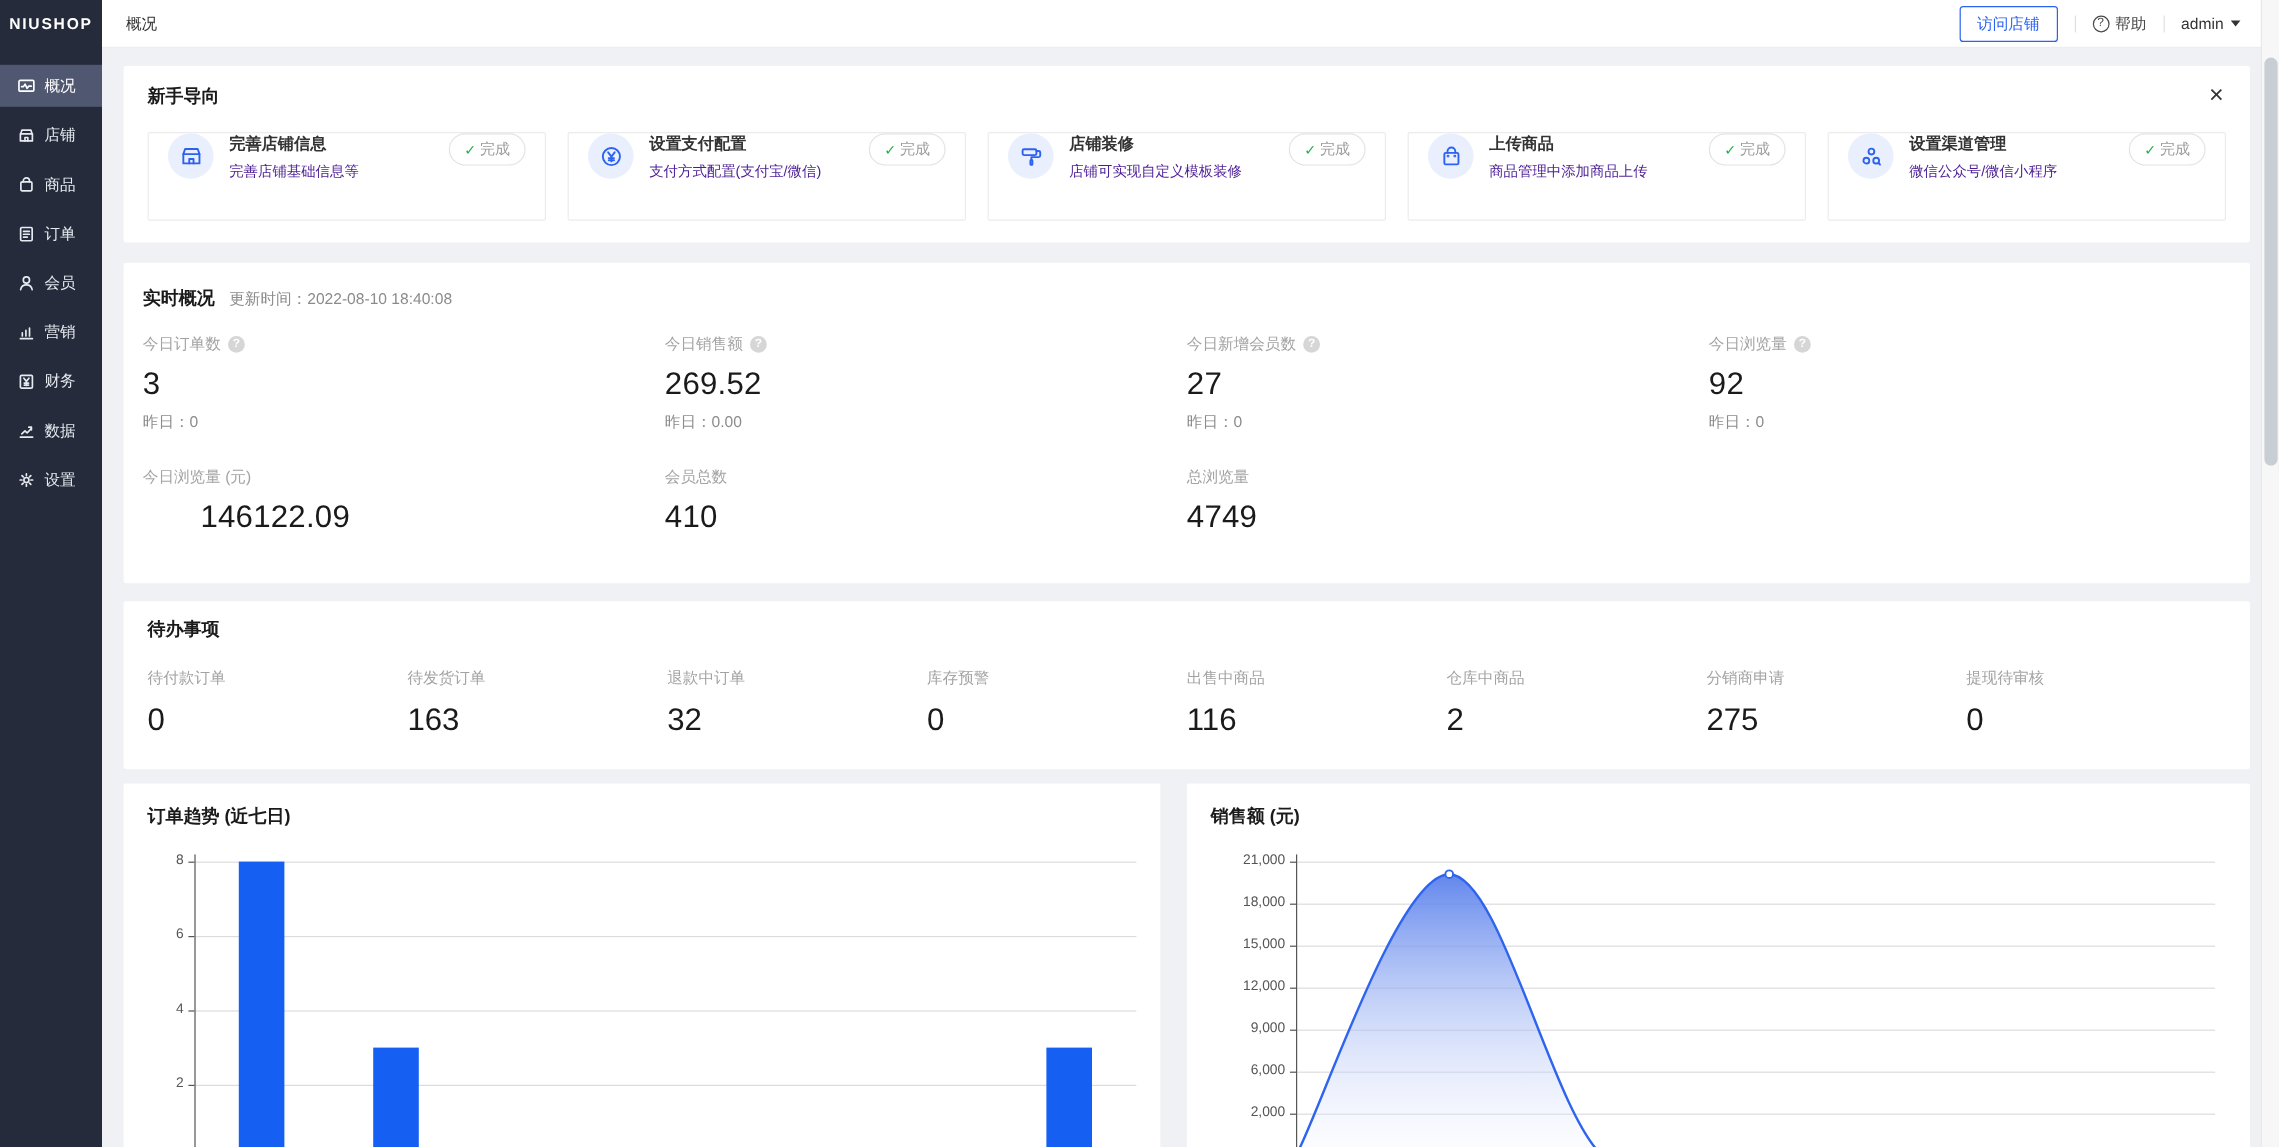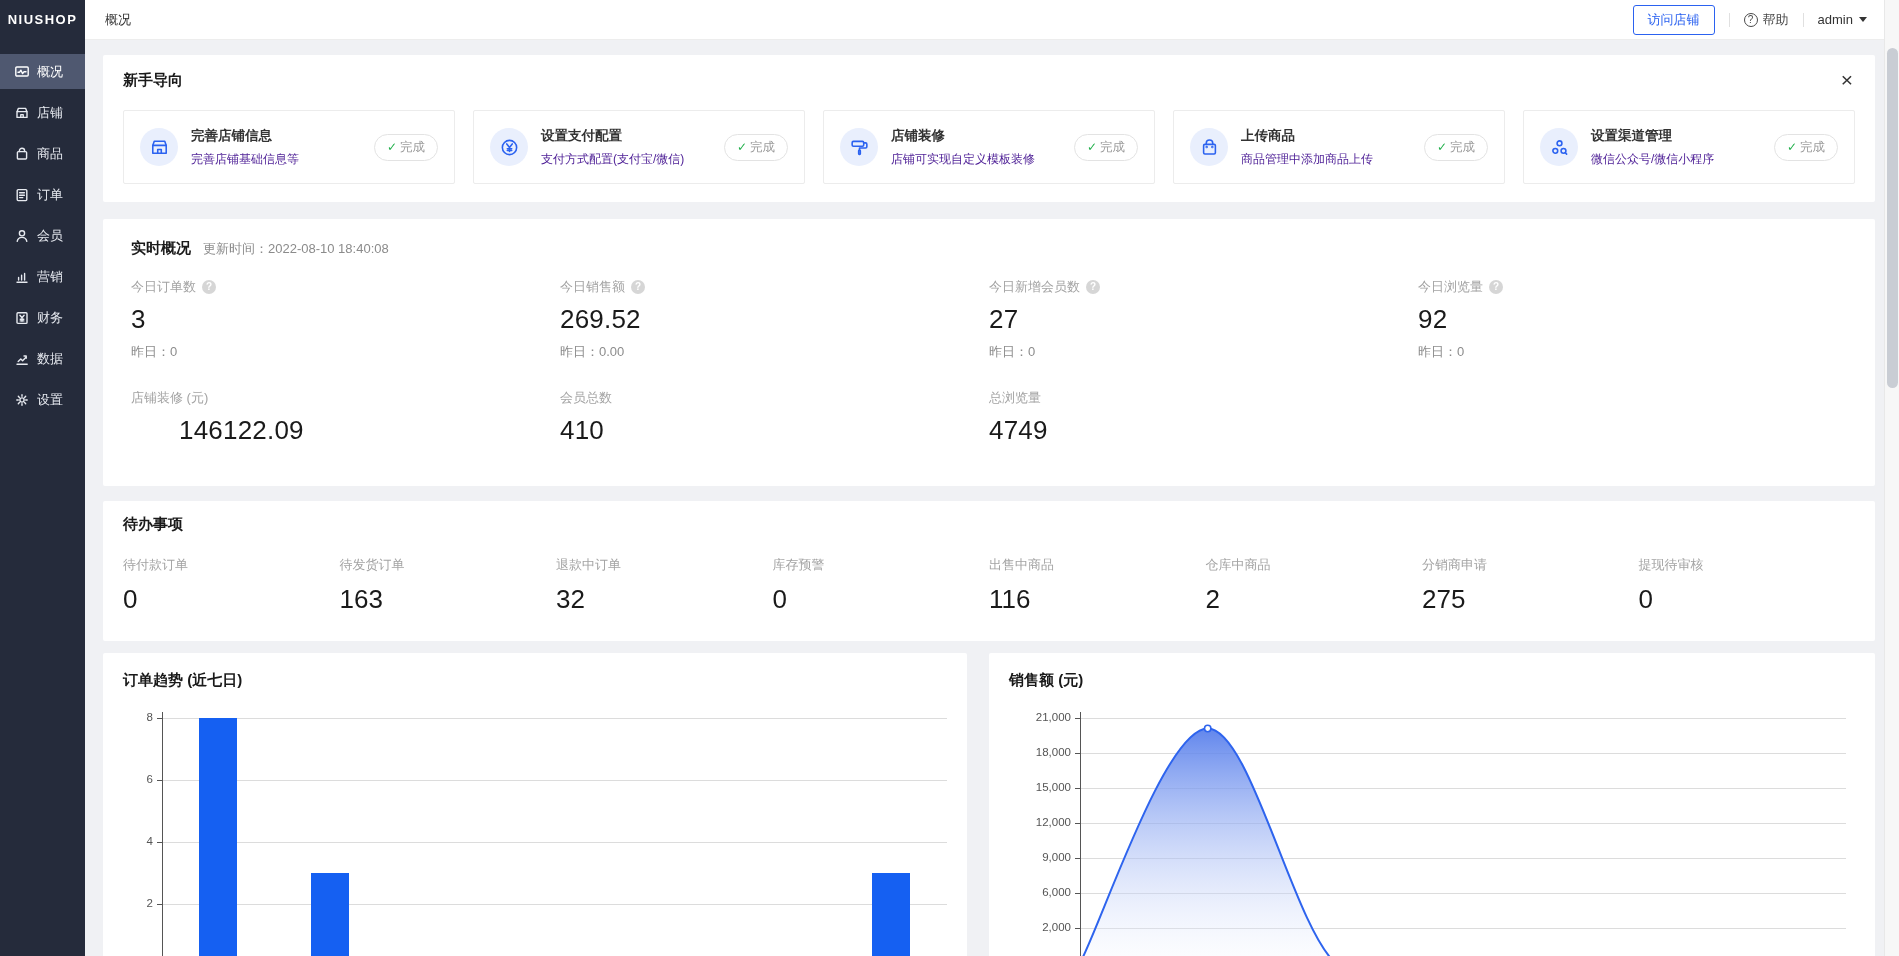--- a/index.html
+++ b/index.html
@@ -27,30 +27,30 @@
   .caret { width:0; height:0; border-left:4.5px solid transparent; border-right:4.5px solid transparent; border-top:5px solid #333; }
 
   .content { flex:1; overflow:hidden; padding:15px 24px 0 18px; background:#f0f1f4; }
   .card { background:#fff; border-radius:2px; }
 
   
   .guide { padding:16px 20px 18px; margin-bottom:17px; position:relative; }
   .sec-title { font-size:15px; font-weight:bold; color:#1a1a1a; }
   .close-x { position:absolute; right:22px; top:14px; font-size:21px; color:#333; cursor:pointer; line-height:1; }
   .gcards { display:flex; gap:18px; margin-top:20px; }
-  .gcard { flex:1; border:1px solid #ececec; border-radius:2px; height:74px; display:flex; align-items:center; padding:0 16px; gap:13px; cursor:pointer; }
+  .gcard { flex:1; border:1px solid #ececec; border-radius:2px; height:74px; display:flex; align-items:flex-start; padding:0 16px; gap:13px; cursor:pointer; }
   .gicon { flex:0 0 38px; width:38px; height:38px; border-radius:50%; background:#e9effd; color:#2b62f0; display:flex; align-items:center; justify-content:center; }
   .gtext { flex:1; min-width:0; }
   .gtitle { font-size:13.5px; font-weight:bold; color:#333; }
   .gsub { font-size:12px; color:#4c1d95; margin-top:6px; white-space:nowrap; }
   .pill { flex:0 0 auto; display:inline-flex; align-items:center; gap:3px; border:1px solid #e3e3e3; border-radius:999px; padding:4px 12px; font-size:12.5px; color:#9a9a9a; background:#fff; cursor:pointer; }
   .pill .ck { color:#23b14d; font-size:12px; font-weight:bold; }
 
   
-  .realtime { padding:20px 28px 40px; margin-bottom:15px; }
+  .realtime { padding:20px 16px 40px; margin-bottom:15px; }
   .rt-head { display:flex; align-items:baseline; gap:12px; }
   .rt-updated { font-size:13px; color:#8b8b8b; }
   .stat-grid { display:grid; grid-template-columns:repeat(4,1fr); margin-top:20px; }
   .stat-grid2 { display:grid; grid-template-columns:repeat(4,1fr); margin-top:28px; }
   .s-label { font-size:13px; color:#a3a3a3; display:flex; align-items:center; gap:6px; }
   .qmark { width:14px; height:14px; border-radius:50%; background:#d6d6d6; color:#fff; font-size:10px; font-weight:bold; text-align:center; line-height:14px; cursor:pointer; }
   .s-value { font-size:26px; color:#1a1a1a; margin:8px 0; letter-spacing:.2px; }
   .s-sub { font-size:13px; color:#8c8c8c; }
 
   
@@ -315,21 +315,21 @@
             <div class="s-label">
               <span>今日浏览量</span>
               <span class="qmark">?</span>
             </div>
             <div class="s-value">92</div>
             <div class="s-sub">昨日：0</div>
           </div>
         </div>
       <div class="stat-grid2" id="rt-totals">
           <div>
-            <div class="s-label">店铺装修 (元)</div>
+            <div class="s-label">今日浏览量 (元)</div>
             <div class="s-value" style="margin-bottom: 0px; margin-left: 48px;">146122.09</div>
           </div>
           <div>
             <div class="s-label">会员总数</div>
             <div class="s-value" style="margin-bottom: 0px;">410</div>
           </div>
           <div>
             <div class="s-label">总浏览量</div>
             <div class="s-value" style="margin-bottom: 0px;">4749</div>
           </div>

